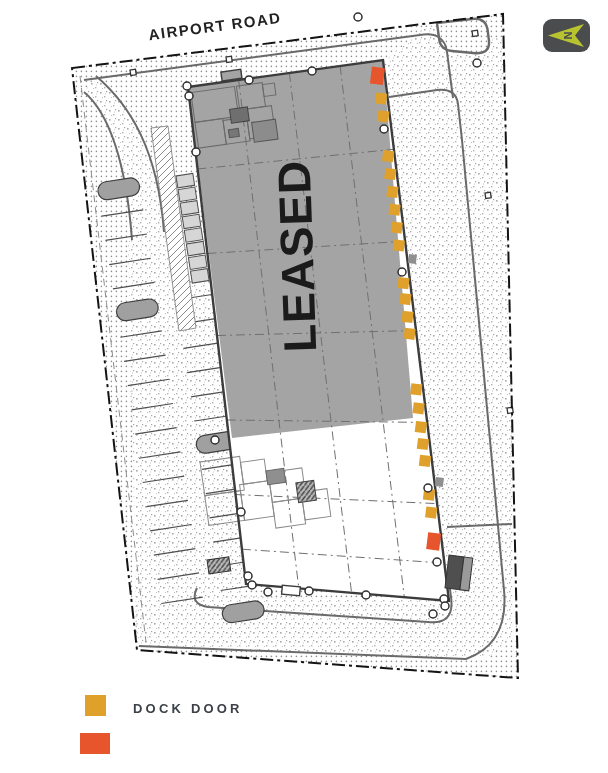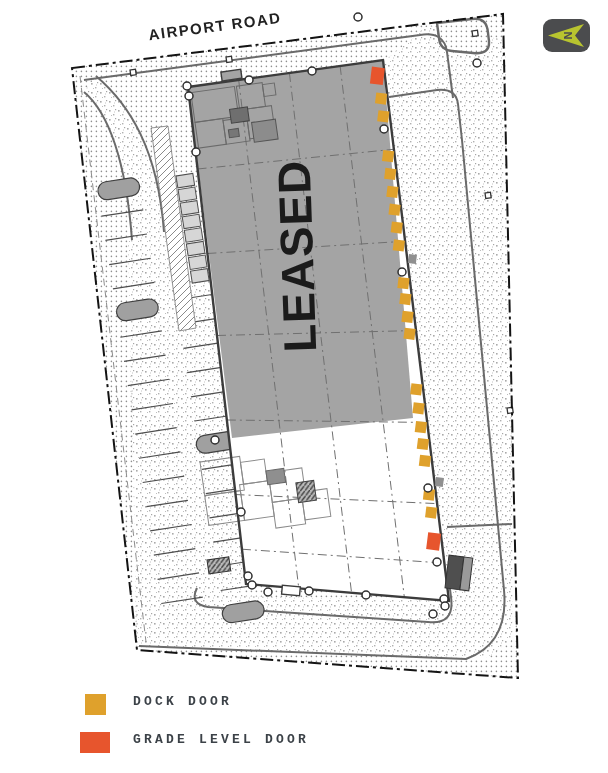--- a/index.html
+++ b/index.html
@@ -15,21 +15,21 @@
   .leased-label{
     position:absolute;left:297px;top:256px;transform:translate(-50%,-50%) rotate(-92deg);
     font-size:46px;font-weight:bold;letter-spacing:1px;color:#1b1b1b;white-space:nowrap;
   }
   .north{
     position:absolute;left:543px;top:19px;width:47px;height:33px;border-radius:9px;
     background:var(--nbg,#4b4c4e);
   }
   .north svg{position:absolute;left:0;top:0;}
   .legend{position:absolute;left:80px;top:690px;width:320px;}
-  .legend-row{position:absolute;height:22px;display:flex;align-items:flex-start;font-family:Liberation Mono, monospace;}
+  .legend-row{position:absolute;height:22px;display:flex;align-items:flex-end;}
   .legend-row .sw{display:inline-block;border:0;}
   .legend-row .lab{
     font-size:13px;font-weight:bold;letter-spacing:3.2px;color:var(--legendtext,#3c4248);
     white-space:nowrap;
   }
   .lr-dock{left:5px;top:4px;}
   .lr-dock .sw{width:21px;height:21px;background:var(--dock,#dfa12c);margin-right:27px;}
   .lr-grade{left:0px;top:42px;}
   .lr-grade .sw{width:30px;height:21px;background:var(--grade,#e7552d);margin-right:23px;}
 </style>
@@ -240,17 +240,16 @@
     </svg>
   </div>
 
   <div class="legend">
     <div class="legend-row lr-dock">
       <span class="sw"></span>
       <span class="lab">DOCK DOOR</span>
     </div>
     <div class="legend-row lr-grade">
       <span class="sw"></span>
-      <span class="lab">GRADE LEVEL DOOR</span>
     </div>
   </div>
 
 </div>
 
 </body></html>

